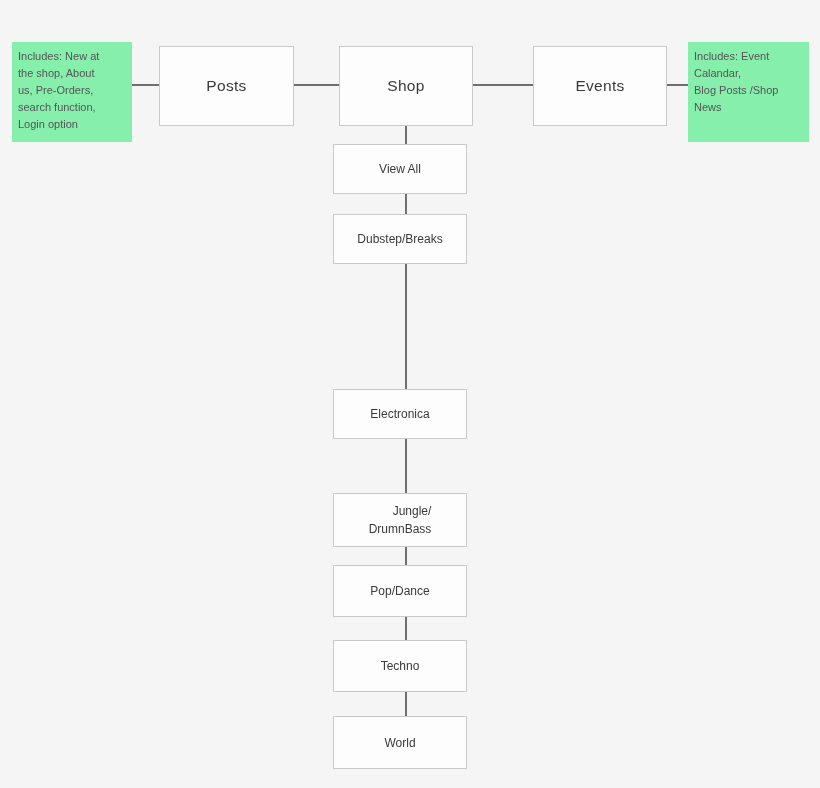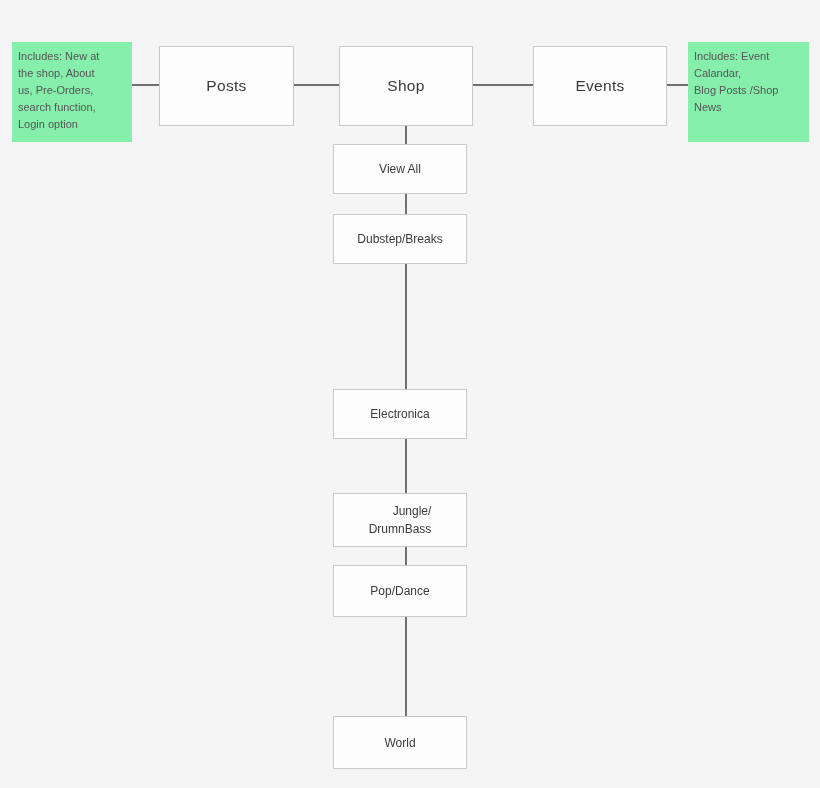--- a/index.html
+++ b/index.html
@@ -79,15 +79,16 @@
   <div class="node top" style="left:159px; top:46px; width:135px; height:80px;">Posts</div>
   <div class="node top" style="left:339px; top:46px; width:134px; height:80px;text-align:center;">Shop</div>
   <div class="node top" style="left:533px; top:46px; width:134px; height:80px;">Events</div>
 
   <div class="node chain" style="top:144px; height:50px;">View All</div>
   <div class="node chain" style="top:214px; height:50px;">Dubstep/Breaks</div>
   <div class="node chain" style="top:354px; height:50px;margin-top:35px;">Electronica</div>
   <div class="node chain" style="top:493px; height:54px;text-align:right;">Jungle/
 DrumnBass</div>
   <div class="node chain" style="top:565px; height:52px;">Pop/Dance</div>
+  <div class="node chain" style="top:640px; height:52px;">Techno</div>
   <div class="node chain" style="top:716px; height:53px;">World</div>
 
 </div>
 
 </body></html>

